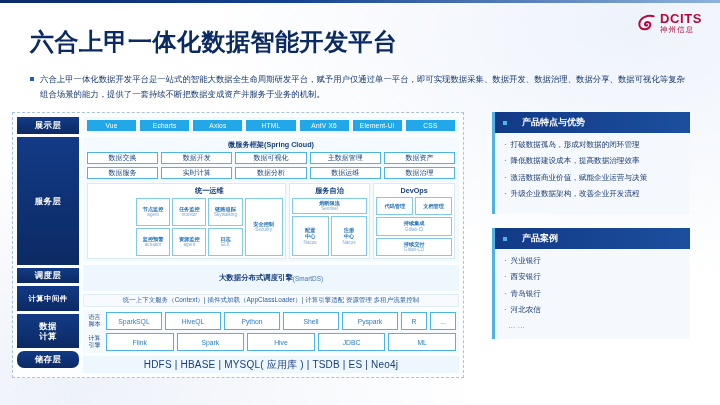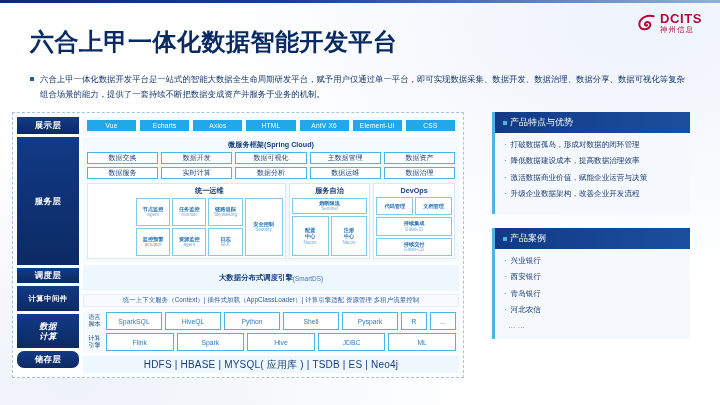--- a/index.html
+++ b/index.html
@@ -49,21 +49,21 @@
   .layer {
     background: linear-gradient(180deg,#123a86 0%, #0c2a63 100%);
     color:#ffffff; font-size:8.4px; font-weight:bold;
     display:flex; align-items:center; justify-content:center; text-align:center;
     line-height:1.25; letter-spacing:.4px;
   }
   .layer.l-present { height:17px; }
   .layer.l-service { height:128px; }
   .layer.l-sched   { height:15px; }
   .layer.l-middle  { height:25px; font-size:7.4px; }
-  .layer.l-compute { height:34px;font-style:italic; }
+  .layer.l-compute { height:34px; }
   .layer.l-store   { height:17px;border-radius:7px; }
 
   .content { flex:1; margin-left:4px; display:flex; flex-direction:column; gap:3px; }
 
   
   .present-row { height:17px; background:#f3f9fe; display:flex; align-items:center; gap:4px; padding:0 4px; }
   .chip {
     flex:1; height:11px; background:#22a7e8; color:#ffffff;
     font-size:6.6px; display:flex; align-items:center; justify-content:center;
     letter-spacing:.2px;
@@ -136,22 +136,22 @@
   .storage {
     height:17px; background:#eef6fe; display:flex; align-items:center; justify-content:center;
     font-size:10px; color:#17407e; letter-spacing:.2px;
   }
 
   
   .rcol { position:absolute; left:492px; top:112px; width:198px; }
   .card { background:#f5f8fd; border-left:3px solid #4fb4e4; margin-bottom:14px; }
   .card-hd {
     background: linear-gradient(90deg,#123a86 0%, #1b4f9e 100%);
-    color:#ffffff; font-size:9px; font-weight:normal;
-    padding:4px 8px; display:flex; align-items:center; gap:3px;
+    color:#ffffff; font-size:9px; font-weight:bold;
+    padding:4px 8px; display:flex; align-items:center; gap:15px;
   }
   .card-hd .sq { width:4px; height:4px; background:#4fb4e4; }
   .card-bd { padding:7px 9px 9px; }
   .li { font-size:7.6px; color:#1b3c72; line-height:1.35; margin-bottom:6px; display:flex; gap:4px; }
   .li .dot { color:#2b6ab5; }
   .ellipsis { font-size:7.6px; color:#5b7da9; letter-spacing:2px; padding-left:4px; }
 </style>
 </head>
 <body>
 

